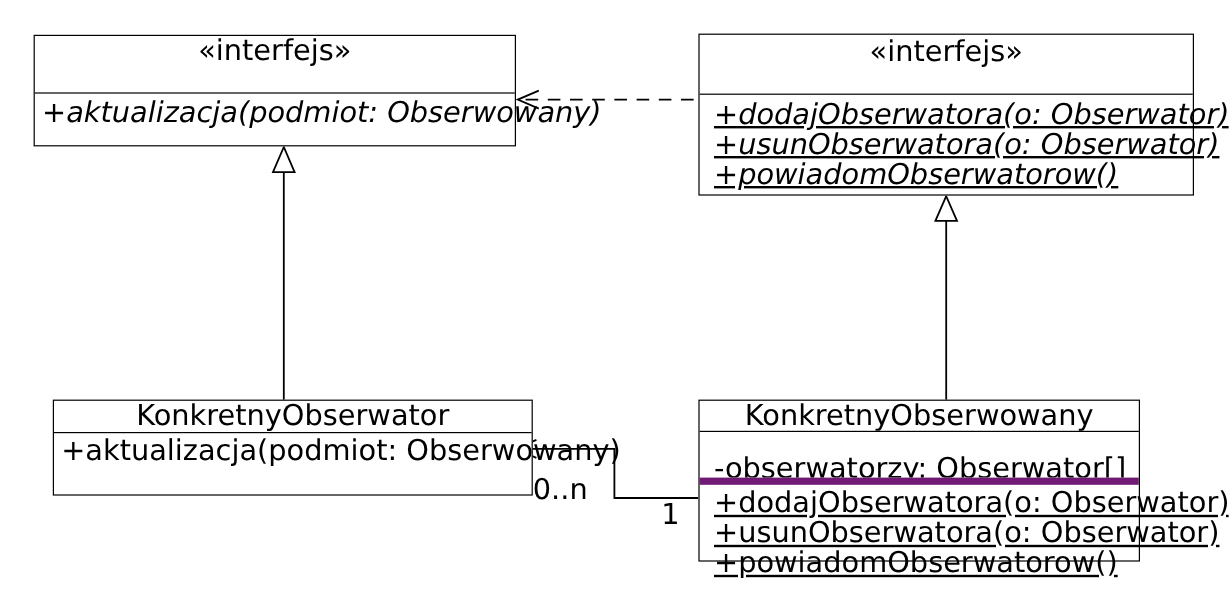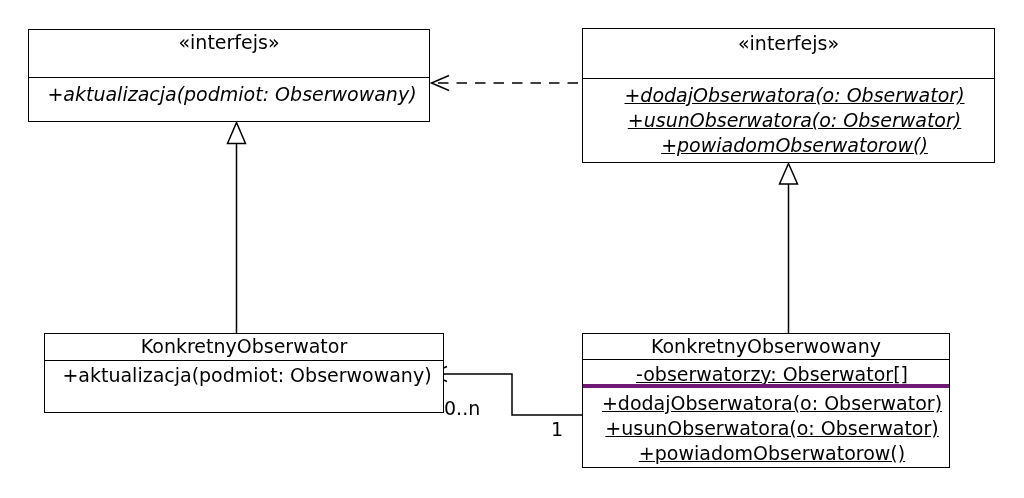--- a/index.html
+++ b/index.html
@@ -1,35 +1,35 @@
 <!DOCTYPE html>
 <html><head>
 <meta charset="utf-8">
 <style>
   html,body { margin:0; padding:0; background:#ffffff; }
   .canvas {
     position:relative; width:1024px; height:498px; background:#ffffff;
-    font-family:"DejaVu Sans", sans-serif; font-size:19px; color:#000;
+    font-family:"DejaVu Sans", sans-serif; font-size:24px; color:#000;
     overflow:hidden;
   }
   svg.connectors { position:absolute; left:0; top:0; width:1024px; height:498px; }
   .uml-class {
     position:absolute; background:#ffffff; border:1.5px solid #000;
     box-sizing:border-box;
   }
   .name-compartment {
     box-sizing:border-box; border-bottom:1.5px solid #000;
     text-align:center; overflow:hidden;
   }
   .name-compartment .line { line-height:23px; white-space:nowrap; }
   .attr-compartment {
-    box-sizing:border-box; border-bottom:4px solid #701a75; overflow:hidden;
+    box-sizing:border-box; border-bottom:6px solid #701a75; overflow:hidden;margin-top:16px;
   }
   .members, .attr-compartment { white-space:nowrap; }
-  .members .line, .attr-compartment .line { line-height:25px;text-align:center; }
+  .members .line, .attr-compartment .line { line-height:25px; }
   .pad-l { padding-left:6px; }
   .pad-r { padding-left:12px;text-decoration:underline; }
   .italic { font-style:italic; }
   .mult-label { position:absolute; line-height:22px; }
 </style>
 </head>
 <body>
 
 <div class="canvas">
 

